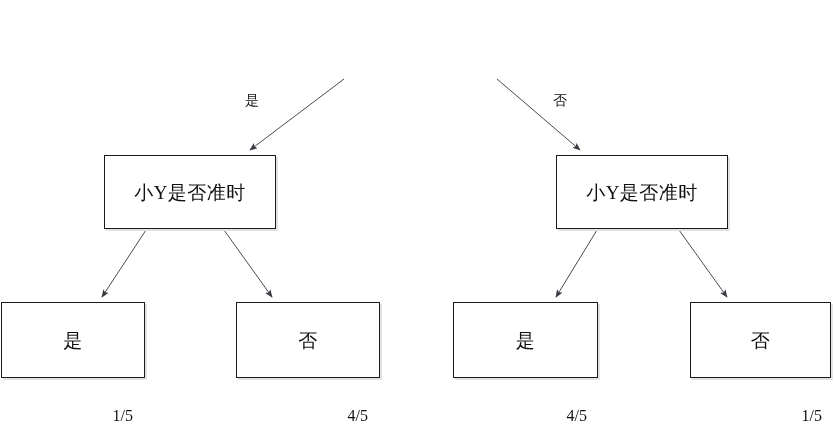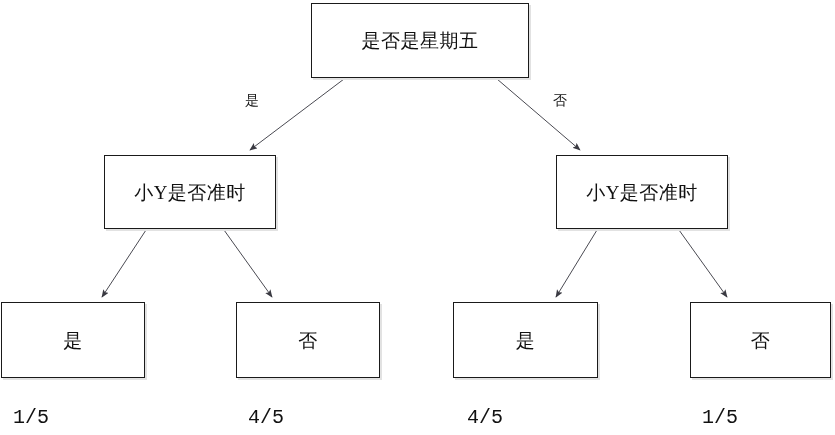--- a/index.html
+++ b/index.html
@@ -77,23 +77,23 @@
     z-index: 3;
     white-space: nowrap;
   }
   .edge-label-yes  { left: 245px; top: 94px; }
   .edge-label-no   { left: 553px; top: 94px; }
 
   .prob {
     position: absolute;
     top: 408px;
     width: 120px;
-    text-align: left;
-    font-family: Liberation Mono, monospace;
-    font-size: 20px;
+    text-align: right;
+    font-family: Liberation Serif, serif;
+    font-size: 16px;
     color: #111111;
     line-height: 1;
     white-space: nowrap;
   }
   .prob-1 { left: 13px; }
   .prob-2 { left: 248px; }
   .prob-3 { left: 467px; }
   .prob-4 { left: 702px; }
 </style>
 </head>
@@ -114,23 +114,20 @@
 
     <line x1="146" y1="230" x2="102" y2="297" stroke="#4a4a52" stroke-width="1" marker-end="url(#arrowhead)"></line>
 
     <line x1="224" y1="230" x2="272" y2="297" stroke="#4a4a52" stroke-width="1" marker-end="url(#arrowhead)"></line>
 
     <line x1="597" y1="230" x2="556" y2="297" stroke="#4a4a52" stroke-width="1" marker-end="url(#arrowhead)"></line>
 
     <line x1="679" y1="230" x2="727" y2="297" stroke="#4a4a52" stroke-width="1" marker-end="url(#arrowhead)"></line>
   </svg>
 
-  <div class="node node-root">
-    <span class="node-label">是否是星期五</span>
-  </div>
 
   <span class="edge-label edge-label-yes">是</span>
   <span class="edge-label edge-label-no">否</span>
 
   <div class="node node-mid-left">
     <span class="node-label">小Y是否准时</span>
   </div>
   <div class="node node-mid-right">
     <span class="node-label">小Y是否准时</span>
   </div>

